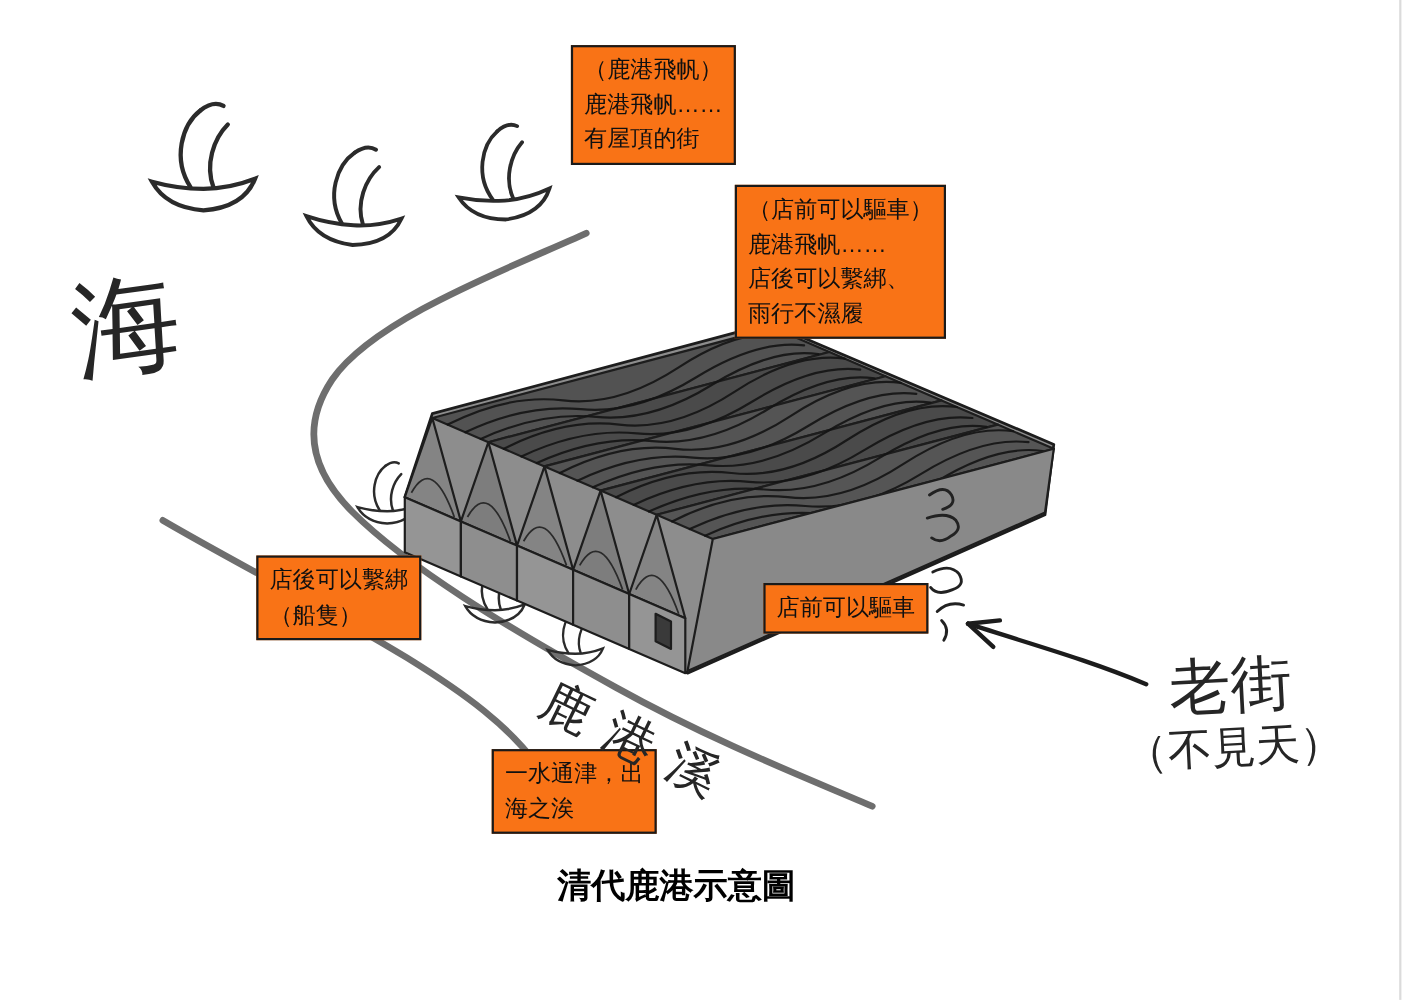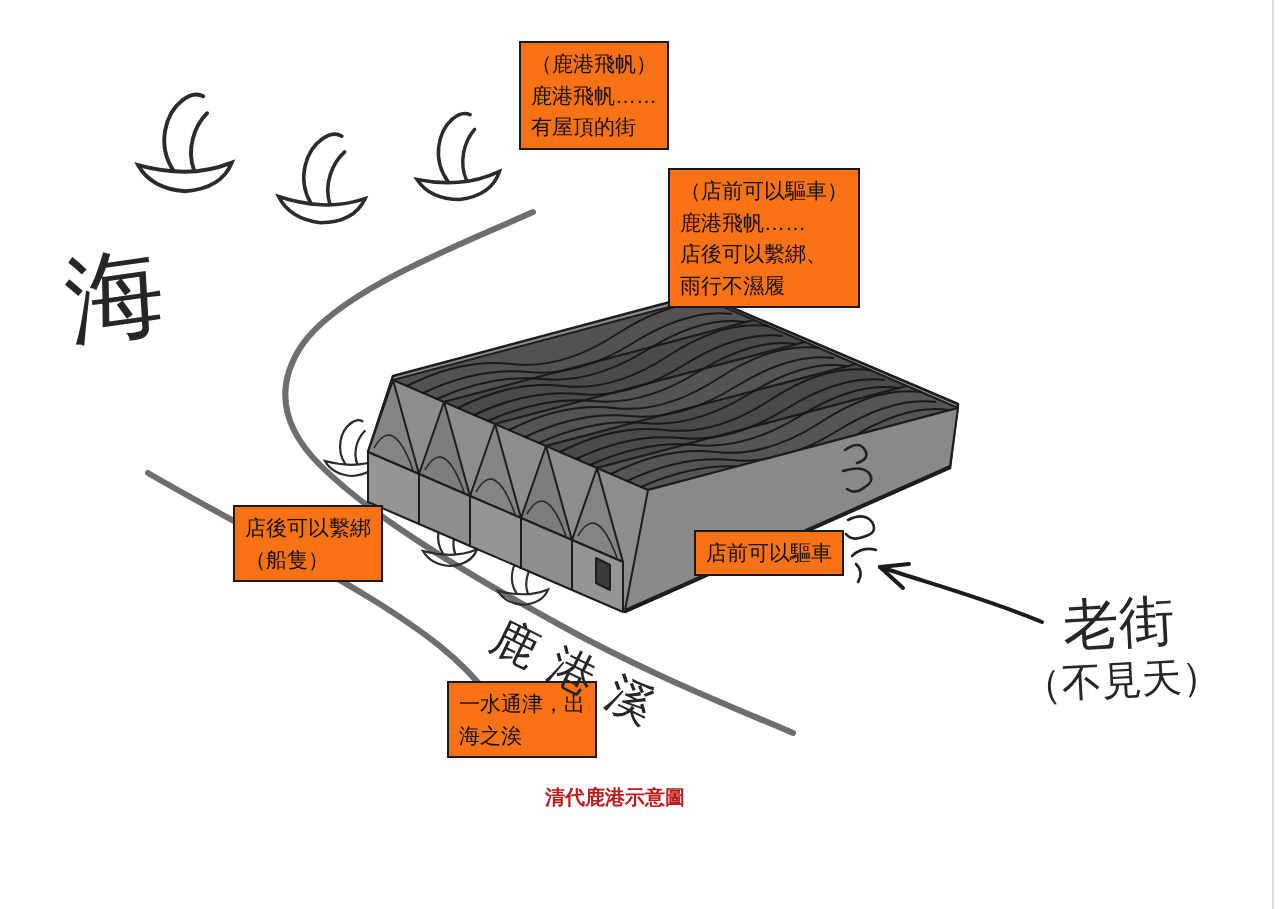--- a/index.html
+++ b/index.html
@@ -13,21 +13,21 @@
     padding:5px 10px;font-size:21px;line-height:1.5;color:#101010;white-space:nowrap;
   }
   .hand{position:absolute;color:#262626;}
   .sea-label{left:66px;top:232px;font-size:98px;transform:rotate(-8deg);}
   .river-label{left:508px;top:606px;font-size:46px;letter-spacing:18px;transform:rotate(26deg);transform-origin:left top;}
   .oldstreet{left:1000px;top:592px;width:240px;text-align:center;transform:rotate(-3deg);}
   .oldstreet .l1{font-size:56px;line-height:1.1;}
   .oldstreet .l2{font-size:40px;line-height:1.3;}
   .caption{
     position:absolute;left:0;top:784px;width:1230px;text-align:center;
-    font-size:20px;font-weight:bold;color:#b91c1c;
+    font-size:31px;font-weight:bold;color:#000000;
   }
   .edge-line{position:absolute;right:6px;top:0;width:2px;height:909px;background:#cccccc;opacity:.7;}
 </style>
 </head>
 <body>
 
 <div class="stage">
 
   <svg width="1280" height="909" viewBox="0 0 1280 909">
     <defs>

